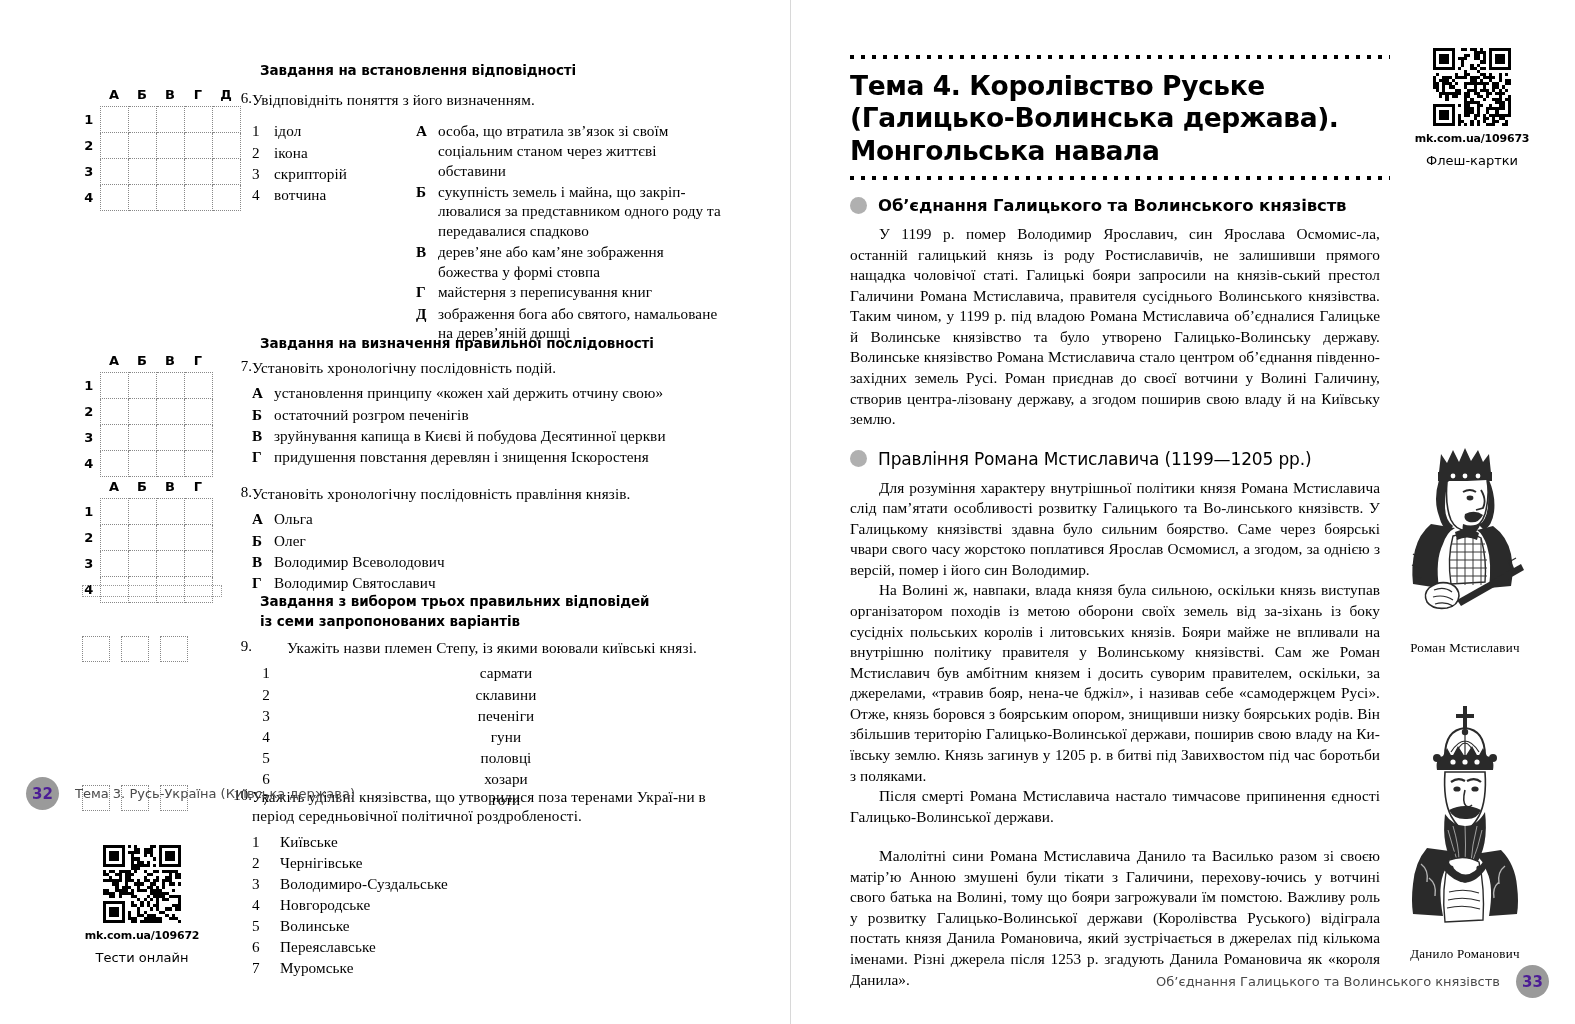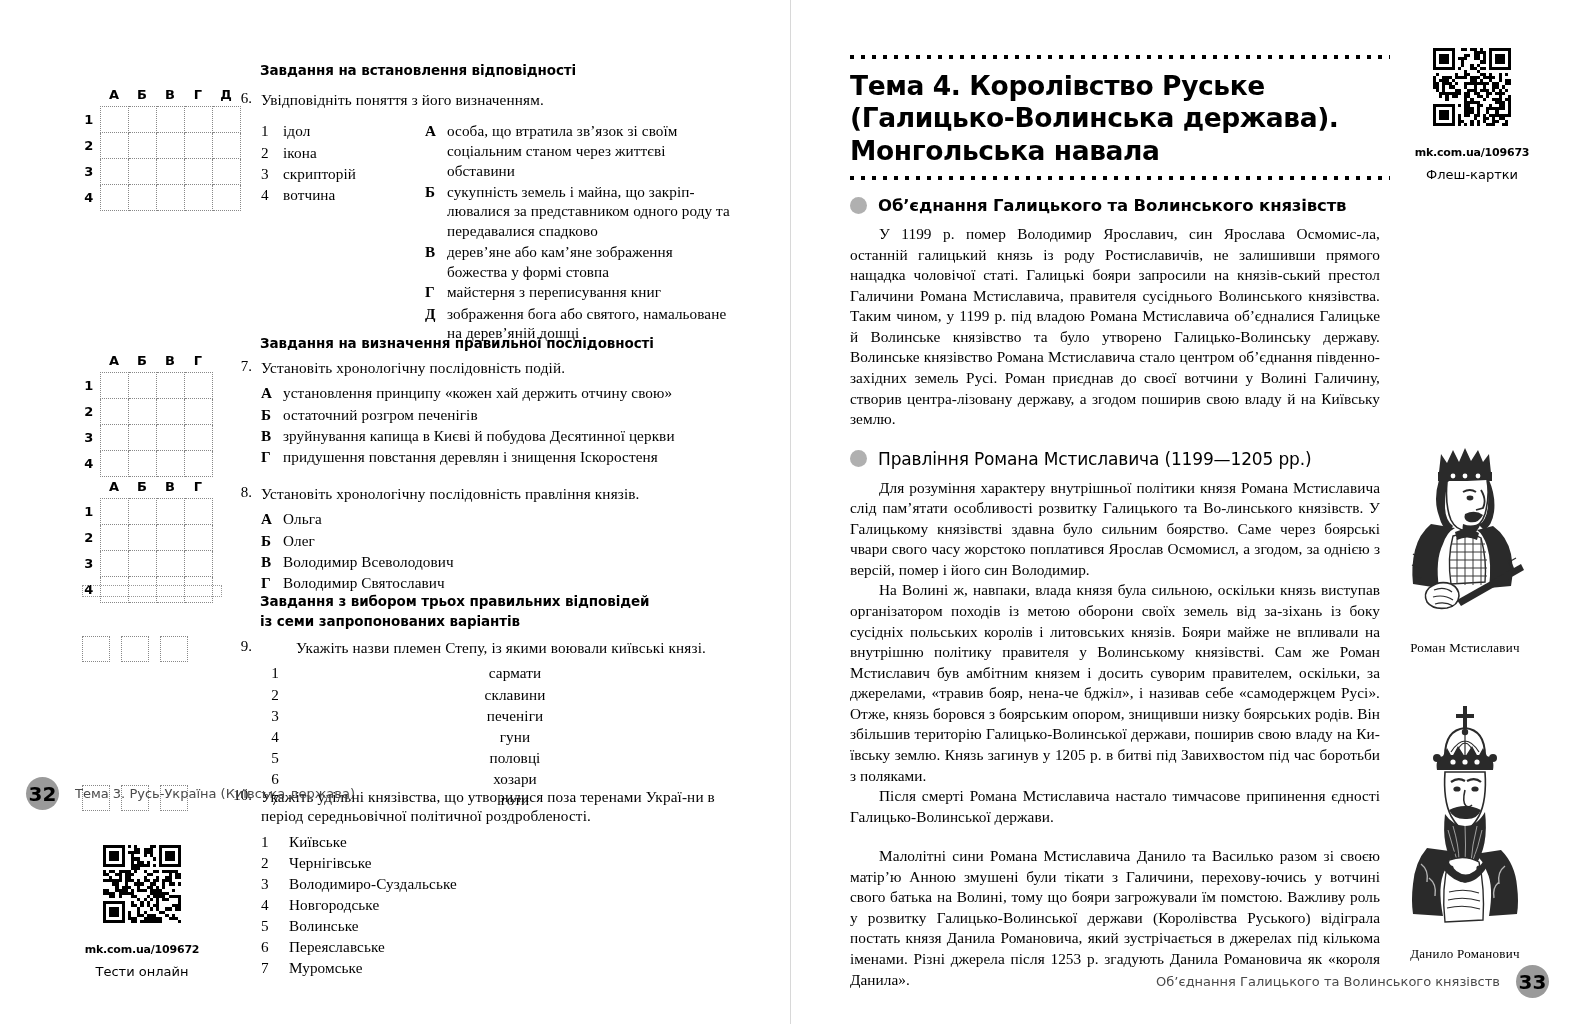--- a/index.html
+++ b/index.html
@@ -73,21 +73,21 @@
   }
 
   .qnum {
     font-family: "Liberation Serif", serif;
     font-size: 15px;
     text-align: right;
     width: 30px;
     flex: 0 0 30px;
   }
   .qwrap { display: flex; align-items: flex-start; }
-  .qbody { margin-left: 9px; }
+  .qbody { }
   .qstem {
     font-size: 15.2px;
     line-height: 1.28;
     letter-spacing: 0.15px;
   }
   ul.optlist { list-style: none; margin: 6px 0 0 0; padding: 0; }
   ul.optlist li {
     display: flex;
     font-size: 15.2px;
     line-height: 1.32;
@@ -113,21 +113,21 @@
     width: 78px; height: 78px;
     display: grid;
     margin: 0 auto;
   }
   .qr i { display: block; }
   .qr i.on { background: #000; }
   .qr-url {
     font-family: "DejaVu Sans", sans-serif;
     font-weight: bold;
     font-size: 11px;
-    margin-top: 20px;
+    margin-top: 6px;
     letter-spacing: -0.2px;
   }
   .qr-cap {
     font-family: "DejaVu Sans", sans-serif;
     font-size: 13px;
     margin-top: 8px;
   }
 
   
   .footer {
@@ -138,24 +138,24 @@
     font-family: "DejaVu Sans", sans-serif;
     font-size: 13px;
     color: #4a4a4a;
   }
   .footer.left { left: 26px; }
   .footer.right { right: 26px; }
   .pagecircle {
     width: 33px; height: 33px;
     border-radius: 50%;
     background: #9a9a9a;
-    color: #000000;
+    color: #4c1d95;
     font-family: "DejaVu Sans", sans-serif;
     font-weight: bold;
-    font-size: 20px;
+    font-size: 15px;
     display: flex; align-items: center; justify-content: center;
   }
   .footer.left .pagecircle { margin-right: 16px; }
   .footer.right .pagecircle { margin-left: 16px; }
 
   
   .page-right {
     width: 785px; height: 1024px;
     position: relative;
   }

